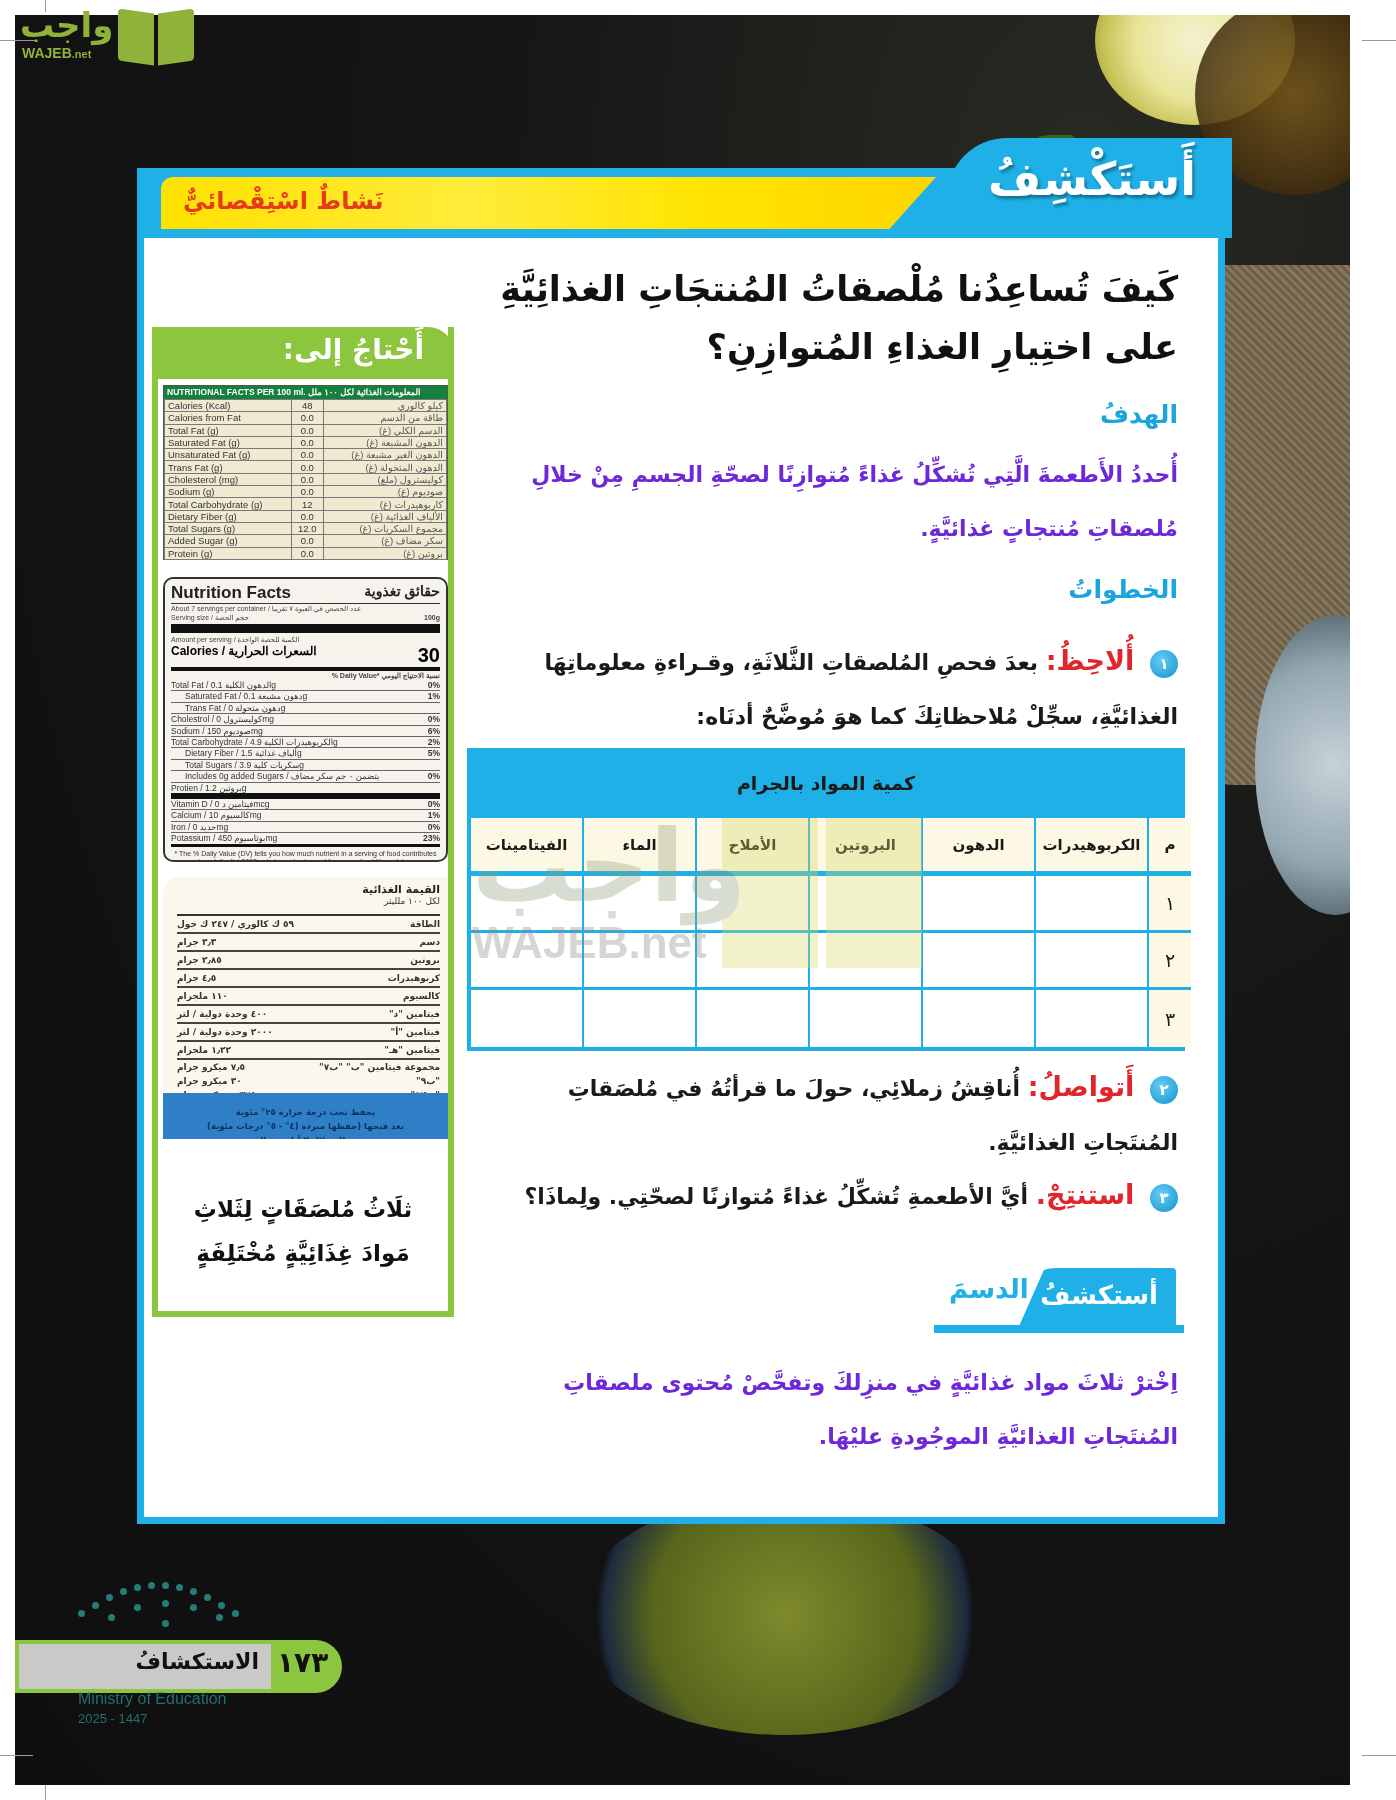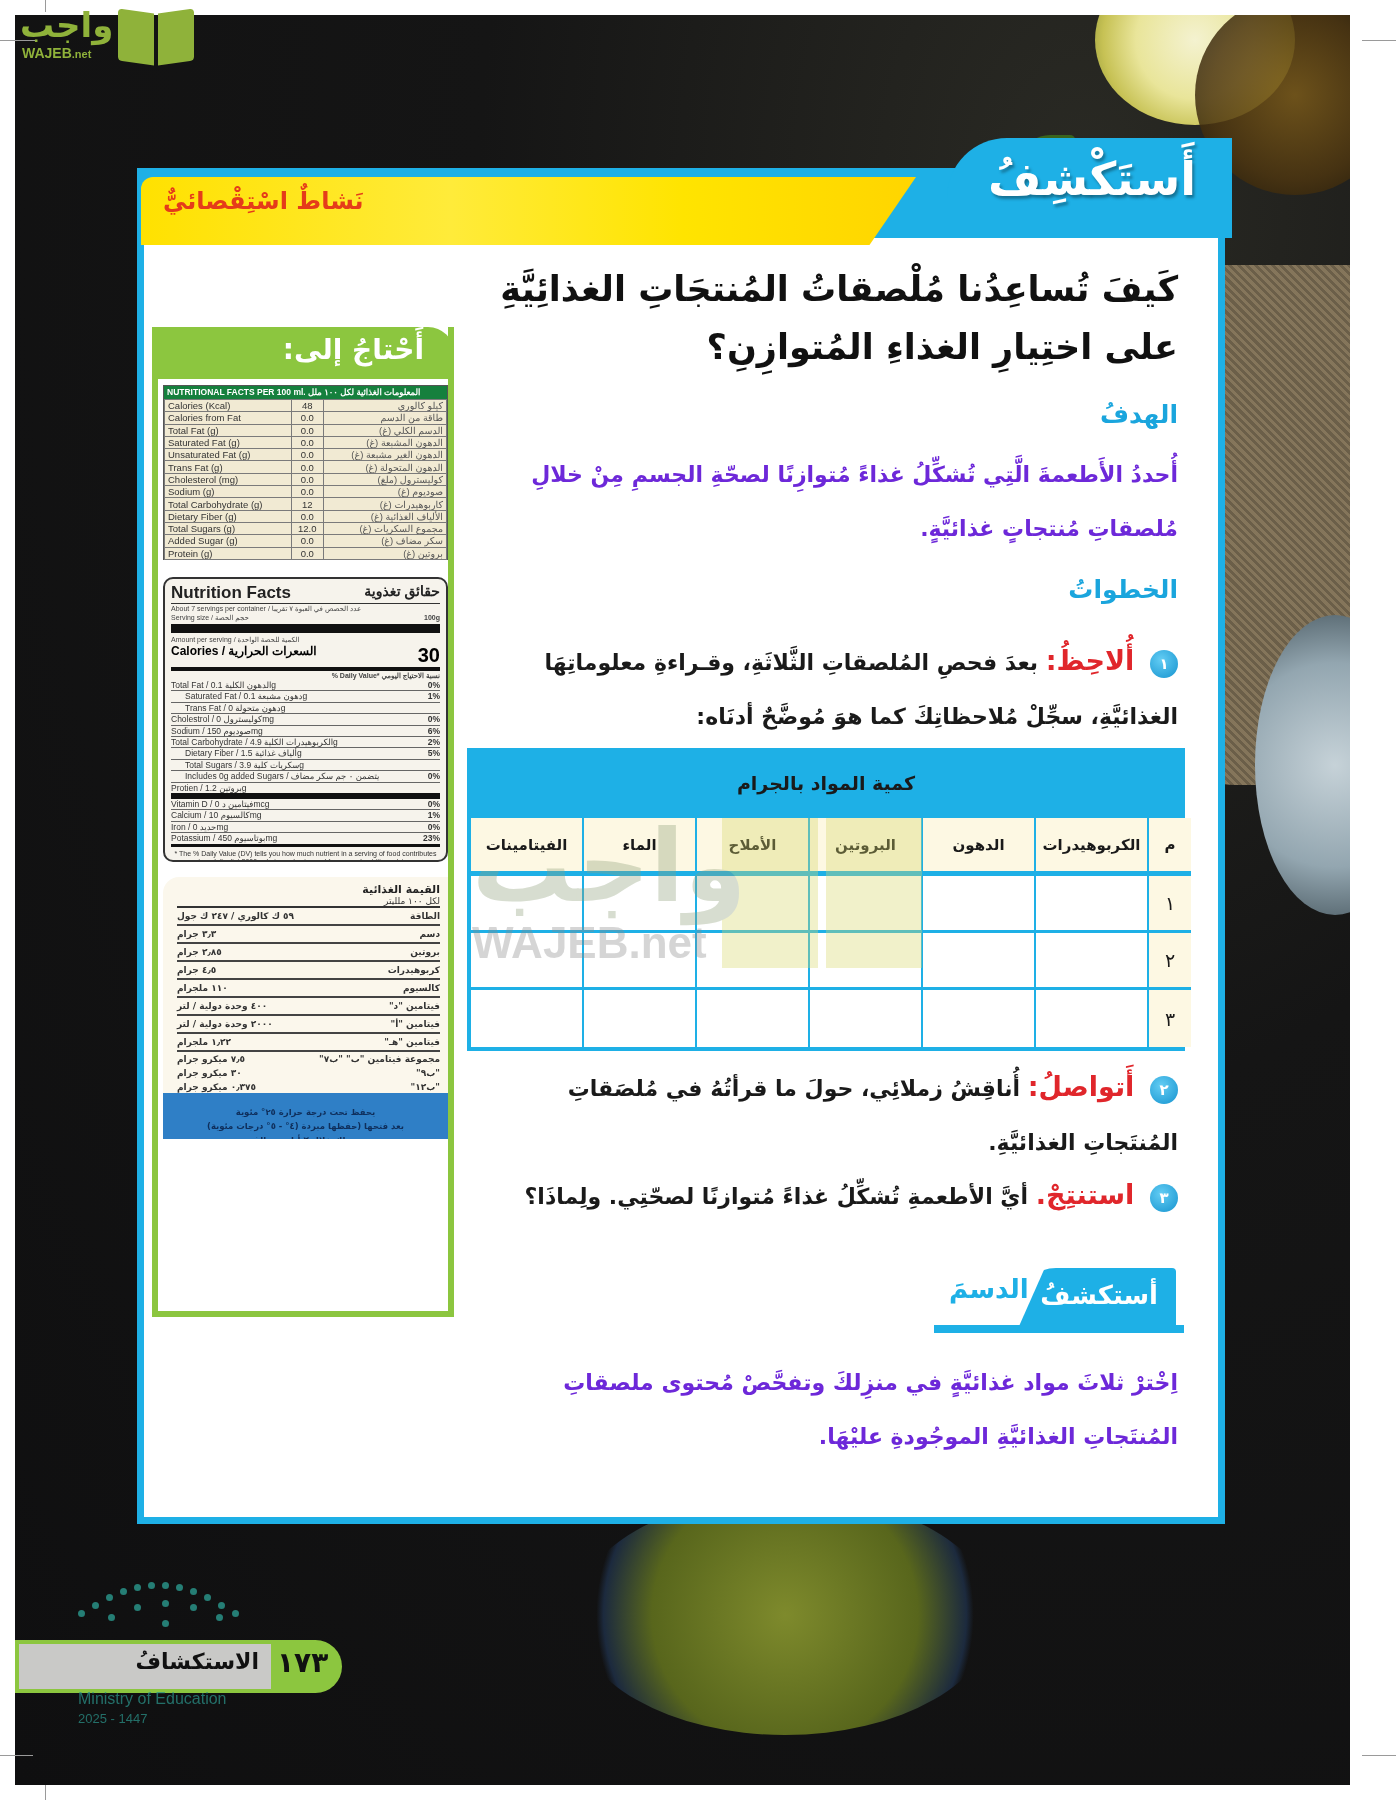--- a/index.html
+++ b/index.html
@@ -32,21 +32,21 @@
   .logo-en small { font-size: 11px; }
   .logo-book { position: absolute; left: 110px; top: 6px; width: 76px; height: 56px; }
   .logo-book .pg { position: absolute; top: 0; width: 36px; height: 52px; background: #8fb23a; }
   .logo-book .pg.l { left: 0; border-radius: 4px 0 0 4px; transform: skewY(8deg); }
   .logo-book .pg.r { right: 0; border-radius: 0 4px 4px 0; transform: skewY(-8deg); }
 
   
   .panel { position: absolute; left: 137px; top: 168px; width: 1088px; height: 1356px;
     background: #ffffff; border: 7px solid #1eb0e6; border-top: none; }
   .panel-header { position: absolute; left: -7px; top: 0; width: 1088px; height: 70px; background: #1eb0e6; }
-  .yellow-strip { position: absolute; left: 4px; top: 9px; width: 775px; height: 68px;
+  .yellow-strip { position: absolute; left: 24px; top: 9px; width: 775px; height: 52px;
     background: linear-gradient(90deg, #ffe100 0%, #ffeb3a 40%, #ffe400 70%, #ffd500 100%);
     border-radius: 12px 0 0 0; clip-path: polygon(0 0, 100% 0, 94% 100%, 0 100%); }
   .activity-type { position: absolute; left: 22px; top: 10px; font-size: 24px; font-weight: bold; color: #e53b1a;
     direction: rtl; font-family: "DejaVu Sans", sans-serif; }
   .explore-tab { position: absolute; right: -7px; top: -30px; width: 285px; height: 100px;
     background: #1eb0e6; border-radius: 60px 0 0 0; }
   .explore-title { position: absolute; right: 36px; top: 14px; font-size: 46px; font-weight: bold; color: #ffffff;
     text-shadow: 2px 3px 3px rgba(0,0,0,.35); direction: rtl; }
 
   
@@ -113,21 +113,21 @@
   .label2 .thick { height: 9px; background: #111; margin: 2px 0; }
   .label2 .cal { display: flex; justify-content: space-between; font-size: 12px; font-weight: bold; border-bottom: 4px solid #111; }
   .label2 .cal .big { font-size: 20px; }
   .label2 .row { display: flex; justify-content: space-between; font-size: 8.5px; color: #333; border-bottom: 1px solid #666; line-height: 10.4px; }
   .label2 .row.in { padding-left: 14px; }
   .label2 .foot { font-size: 7px; color: #333; text-align: center; line-height: 8px; margin-top: 3px; }
 
   .label3 { position: absolute; left: 5px; top: 550px; width: 285px; height: 262px; background: #fbf7ec; border-radius: 16px 0 0 0; overflow: hidden; }
   .label3 .inner { position: absolute; left: 14px; top: 6px; right: 8px; direction: rtl; font-family: "DejaVu Sans", sans-serif; }
   .label3 .ttl { font-size: 11px; font-weight: bold; color: #222; text-align: right; }
-  .label3 .sub { font-size: 9px; color: #333; border-bottom: 2px solid #333; padding-bottom: 0; }
+  .label3 .sub { font-size: 9px; color: #333; border-bottom: 2px solid #333; padding-bottom: 8px; }
   .label3 .r { display: flex; justify-content: space-between; font-size: 9px; font-weight: bold; color: #333; border-bottom: 2px solid #444; line-height: 16px; }
   .label3 .r.plain { border-bottom: none; line-height: 14px; }
   .label3 .bluebar { position: absolute; left: 0; bottom: 0; width: 100%; height: 46px; background: #2f7fc6; color: #0f2f5c;
     font-size: 8.5px; font-weight: bold; text-align: center; line-height: 14px; direction: rtl; padding-top: 12px; }
 
   .materials-caption { position: absolute; left: 0; top: 860px; width: 290px; font-size: 23px; font-weight: bold; color: #111; text-align: center; direction: rtl; line-height: 44px; }
 
   
   .moe-dots { position: absolute; left: 78px; top: 1580px; width: 170px; height: 52px; }
   .moe-dots i { position: absolute; width: 7px; height: 7px; border-radius: 50%; background: #2a9a8e; opacity: .8; }
@@ -462,20 +462,24 @@
             <span>٠٫٣٧٥ ميكرو جرام</span>
           </div>
       </div>
       <div class="bluebar">
         <div>يحفظ تحت درجة حرارة ٢٥° مئوية</div>
         <div>بعد فتحها (حفظها مبردة (٤° - ٥° درجات مئوية)</div>
         <div>يستهلك خلال ٣ أيام من الفتح</div>
       </div>
     </div>
 
+    <div class="materials-caption">
+      <div>ثلَاثُ مُلصَقَاتٍ لِثَلاثِ</div>
+      <div>مَوادَ غِذَائِيَّةٍ مُخْتَلِفَةٍ</div>
+    </div>
   </div>
 </div>
 
 <div class="moe-dots">
   <i style="left:0;top:30px"></i>
     <i style="left:14px;top:22px"></i>
     <i style="left:28px;top:14px"></i>
     <i style="left:42px;top:8px"></i>
     <i style="left:56px;top:4px"></i>
   <i style="left:70px;top:2px"></i>

